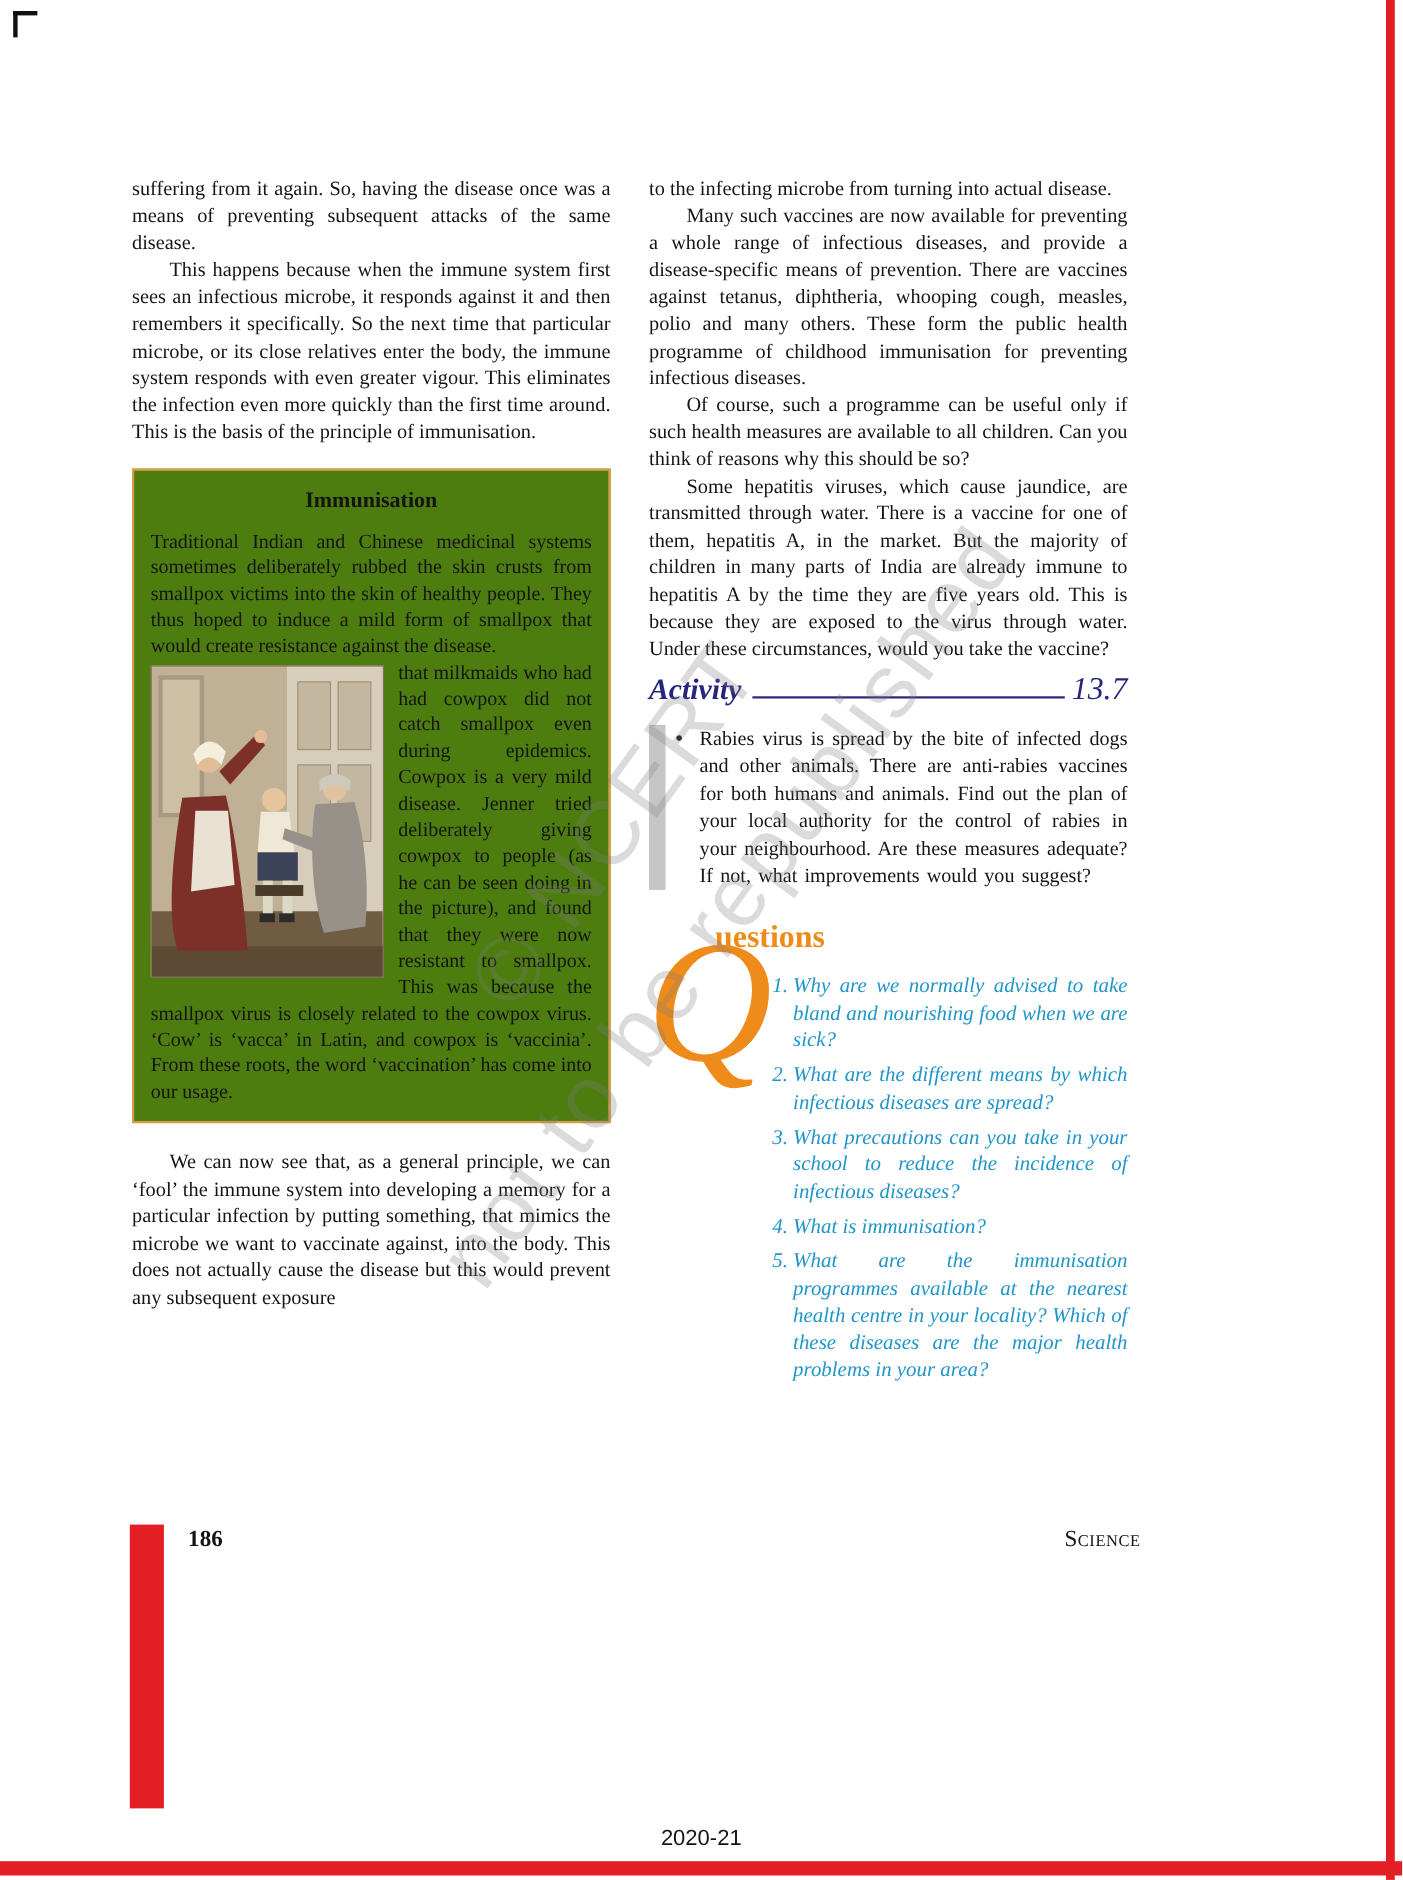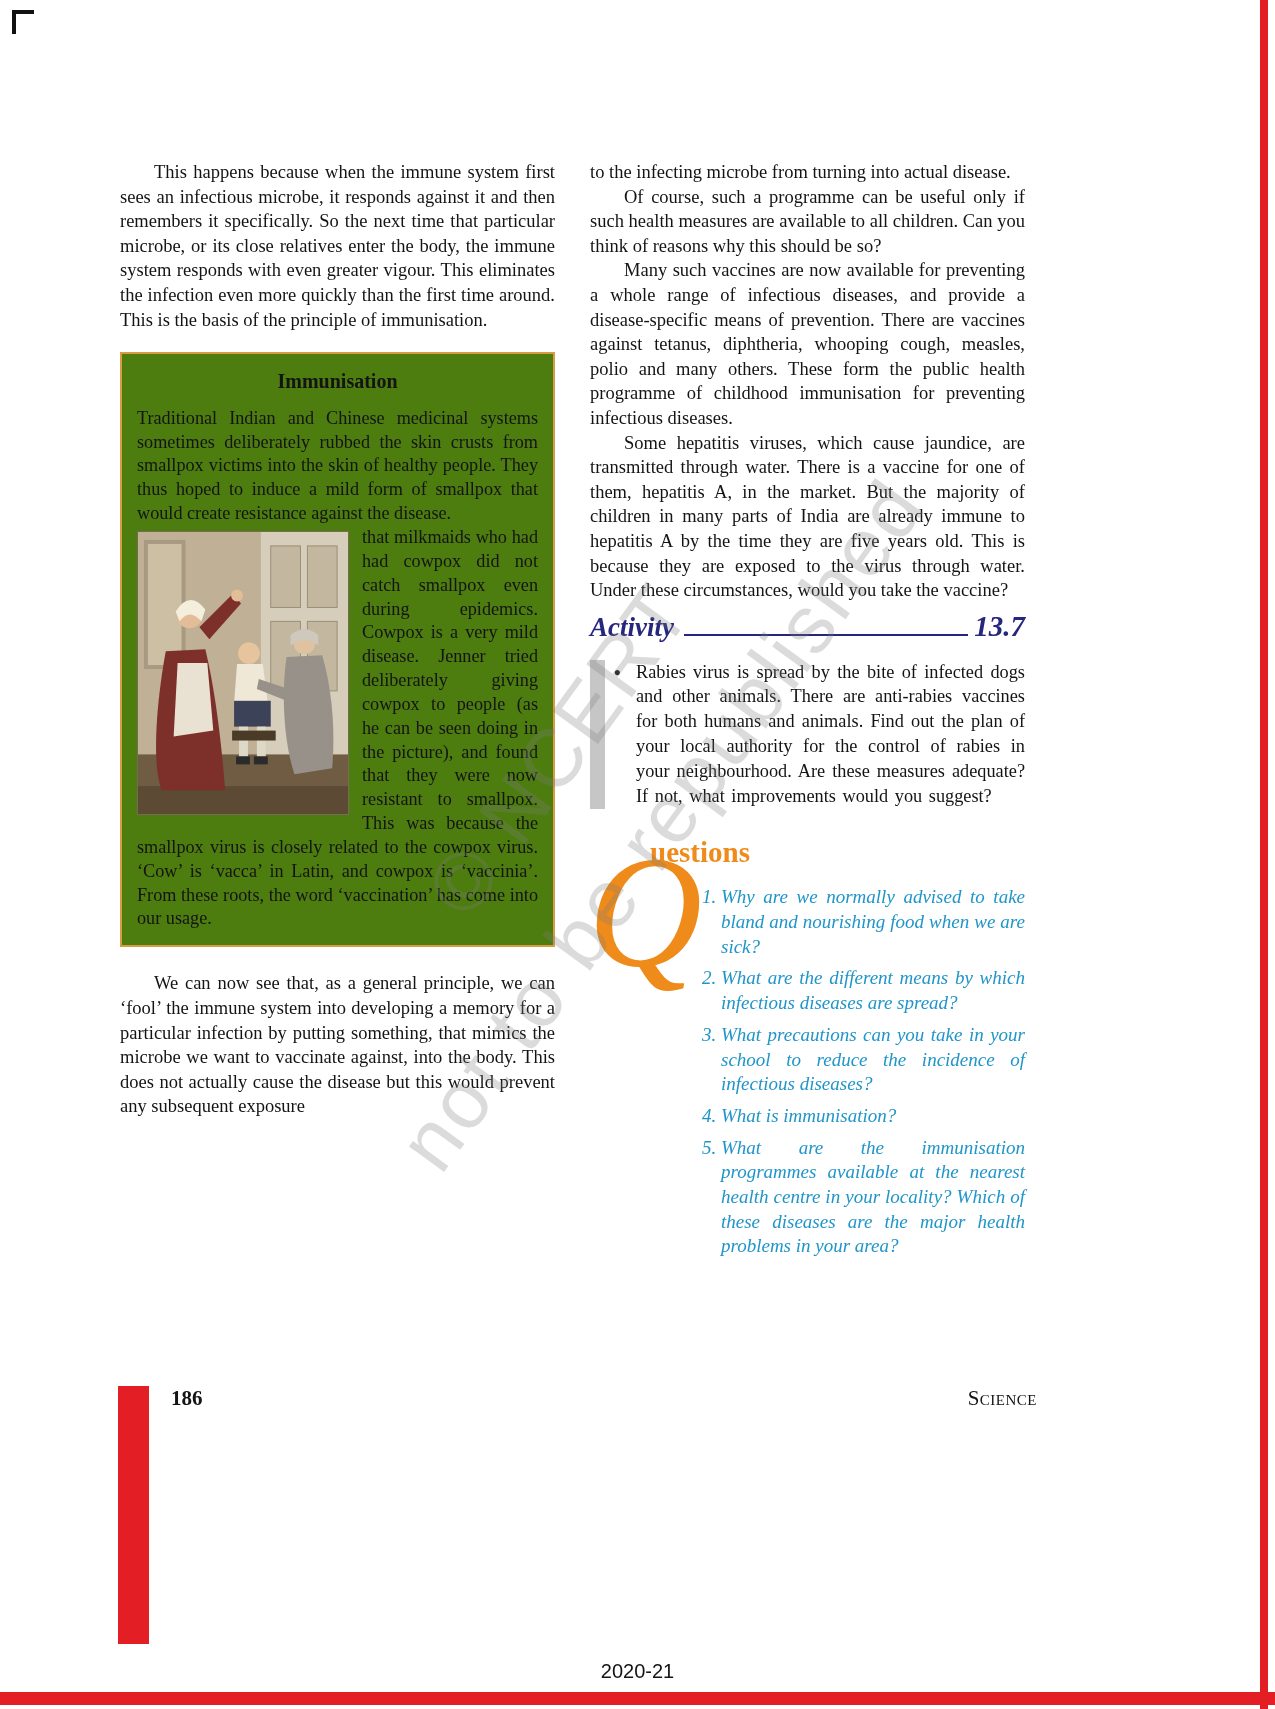--- a/index.html
+++ b/index.html
@@ -27,21 +27,21 @@
   .immun-box h3 { text-align:center; font-size:20px; font-weight:bold; margin:4px 0 12px; }
   .immun-box p { font-size:18.2px; line-height:1.31; }
   .painting { float:left; width:212px; height:284px; margin:5px 13px 4px 0; border:1px solid #7a6a52; background:#bfb096; }
   .painting svg { display:block; width:100%; height:100%; }
 
   
   .activity { margin-top:4px; }
   .activity-header { display:flex; align-items:baseline; color:#26267d; }
   .activity-label { font-style:italic; font-size:27px; font-weight:bold; }
   .activity-rule { flex:1; border-bottom:2.5px solid #26267d; margin:0 6px 5px 10px; }
-  .activity-number { font-style:italic; font-size:29px; font-weight:bold; }
+  .activity-number { font-style:italic; font-size:29px; font-weight:normal; }
   .activity-body { display:flex; margin-top:14px; }
   .activity-sidebar { width:15px; background:#c6c6c6; margin-right:9px; }
   .activity-item { display:flex; flex:1; }
   .activity-bullet { width:22px; font-size:19px; font-weight:bold; }
   .activity-text { flex:1; font-size:18.3px; line-height:1.36; text-align:justify; word-spacing:2px; }
 
   
   .questions { position:relative; margin-top:24px; min-height:410px; }
   .q-letter { position:absolute; left:-2px; top:4px; font-size:158px; line-height:0.95;
     color:#ef8b1a; font-style:italic; font-family:"Liberation Serif",serif; }
@@ -69,20 +69,21 @@
 <div class="page">
 
   <div class="crop-tl"></div>
   <div class="red-right"></div>
   <div class="red-bottom"></div>
   <div class="red-left-block"></div>
 
   <div class="content">
 
     <div class="col">
+      <p>suffering from it again. So, having the disease once was a means of preventing subsequent attacks of the same disease.</p>
       <p class="indent">This happens because when the immune system first sees an infectious microbe, it responds against it and then remembers it specifically. So the next time that particular microbe, or its close relatives enter the body, the immune system responds with even greater vigour. This eliminates the infection even more quickly than the first time around. This is the basis of the principle of immunisation.</p>
 
       <div class="immun-box">
         <h3>Immunisation</h3>
         <p>Traditional Indian and Chinese medicinal systems sometimes deliberately rubbed the skin crusts from smallpox victims into the skin of healthy people. They thus hoped to induce a mild form of smallpox that would create resistance against the disease.</p>
         <div class="painting">
           <svg viewBox="0 0 212 284" preserveAspectRatio="none">
             <rect x="0" y="0" width="212" height="284" fill="#bfb096"></rect>
             <rect x="6" y="8" width="42" height="130" fill="#a89a82"></rect>
             <rect x="10" y="12" width="34" height="122" fill="#cdbfa4"></rect>
@@ -122,22 +123,22 @@
           </svg>
         </div>
         <p>that milkmaids who had had cowpox did not catch smallpox even during epidemics. Cowpox is a very mild disease. Jenner tried deliberately giving cowpox to people (as he can be seen doing in the picture), and found that they were now resistant to smallpox. This was because the smallpox virus is closely related to the cowpox virus. ‘Cow’ is ‘vacca’ in Latin, and cowpox is ‘vaccinia’. From these roots, the word ‘vaccination’ has come into our usage.</p>
       </div>
 
       <p class="indent">We can now see that, as a general principle, we can ‘fool’ the immune system into developing a memory for a particular infection by putting something, that mimics the microbe we want to vaccinate against, into the body. This does not actually cause the disease but this would prevent any subsequent exposure</p>
     </div>
 
     <div class="col">
       <p>to the infecting microbe from turning into actual disease.</p>
+      <p class="indent">Many such vaccines are now available for preventing a whole range of infectious diseases, and provide a disease-specific means of prevention. There are vaccines against tetanus, diphtheria, whooping cough, measles, polio and many others. These form the public health programme of childhood immunisation for preventing infectious diseases.</p>
       <p class="indent">Of course, such a programme can be useful only if such health measures are available to all children. Can you think of reasons why this should be so?</p>
-      <p class="indent">Many such vaccines are now available for preventing a whole range of infectious diseases, and provide a disease-specific means of prevention. There are vaccines against tetanus, diphtheria, whooping cough, measles, polio and many others. These form the public health programme of childhood immunisation for preventing infectious diseases.</p>
       <p class="indent">Some hepatitis viruses, which cause jaundice, are transmitted through water. There is a vaccine for one of them, hepatitis A, in the market. But the majority of children in many parts of India are already immune to hepatitis A by the time they are five years old. This is because they are exposed to the virus through water. Under these circumstances, would you take the vaccine?</p>
 
       <div class="activity">
         <div class="activity-header">
           <span class="activity-label">Activity</span>
           <span class="activity-rule"></span>
           <span class="activity-number">13.7</span>
         </div>
         <div class="activity-body">
           <div class="activity-sidebar"></div>

